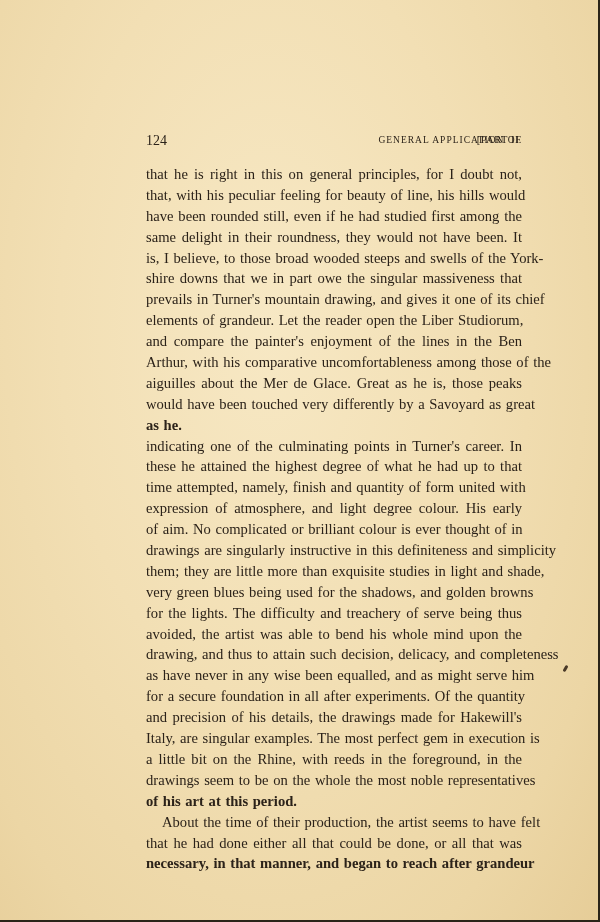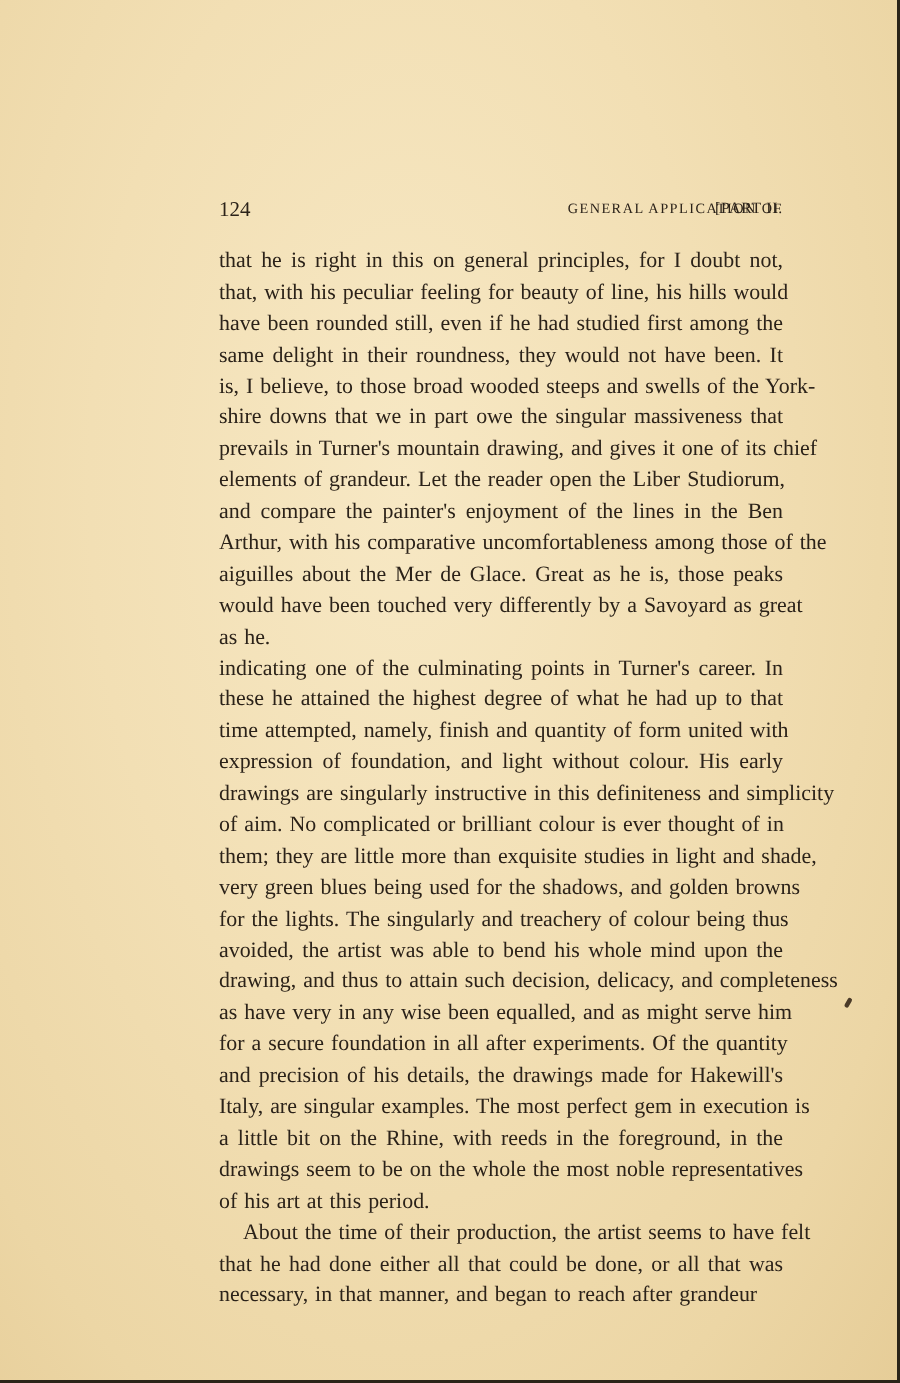--- a/index.html
+++ b/index.html
@@ -33,21 +33,21 @@
   .body-text {
     position: absolute; top: 134px; left: 146px; width: 376px; margin-top: 30px;
   }
   .line {
     height: 20.9px; line-height: 20.9px;
     font-size: 14.6px;
     text-align: justify; text-align-last: justify;
     white-space: nowrap;
     word-spacing: 1px;
   }
-  .line.last { text-align-last: left; }
+  .line.last { text-align-last: left; font-weight: bold; }
   .line.indent { padding-left: 16px; }
   .speck {
     position: absolute; left: 564px; top: 665px; width: 3px; height: 7px;
     background: #4a3a28; transform: rotate(30deg); border-radius: 2px;
   }
 </style>
 </head>
 <body>
 
 <div class="page">
@@ -70,29 +70,29 @@
         <div class="line">and compare the painter's enjoyment of the lines in the Ben</div>
         <div class="line">Arthur, with his comparative uncomfortableness among those of the</div>
         <div class="line">aiguilles about the Mer de Glace. Great as he is, those peaks</div>
         <div class="line">would have been touched very differently by a Savoyard as great</div>
         <div class="line last">as he.</div>
       </div>
       <div>
         <div class="line">indicating one of the culminating points in Turner's career. In</div>
         <div class="line">these he attained the highest degree of what he had up to that</div>
         <div class="line">time attempted, namely, finish and quantity of form united with</div>
-        <div class="line">expression of foundation, and light without colour. His early</div>
+        <div class="line">expression of atmosphere, and light degree colour. His early</div>
+        <div class="line">of aim. No complicated or brilliant colour is ever thought of in</div>
         <div class="line">drawings are singularly instructive in this definiteness and simplicity</div>
-        <div class="line">of aim. No complicated or brilliant colour is ever thought of in</div>
         <div class="line">them; they are little more than exquisite studies in light and shade,</div>
         <div class="line">very green blues being used for the shadows, and golden browns</div>
-        <div class="line">for the lights. The singularly and treachery of colour being thus</div>
+        <div class="line">for the lights. The difficulty and treachery of serve being thus</div>
         <div class="line">avoided, the artist was able to bend his whole mind upon the</div>
         <div class="line">drawing, and thus to attain such decision, delicacy, and completeness</div>
-        <div class="line">as have very in any wise been equalled, and as might serve him</div>
+        <div class="line">as have never in any wise been equalled, and as might serve him</div>
         <div class="line">for a secure foundation in all after experiments. Of the quantity</div>
         <div class="line">and precision of his details, the drawings made for Hakewill's</div>
         <div class="line">Italy, are singular examples. The most perfect gem in execution is</div>
         <div class="line">a little bit on the Rhine, with reeds in the foreground, in the</div>
         <div class="line">drawings seem to be on the whole the most noble representatives</div>
         <div class="line last">of his art at this period.</div>
       </div>
       <div>
         <div class="line indent">About the time of their production, the artist seems to have felt</div>
         <div class="line">that he had done either all that could be done, or all that was</div>

